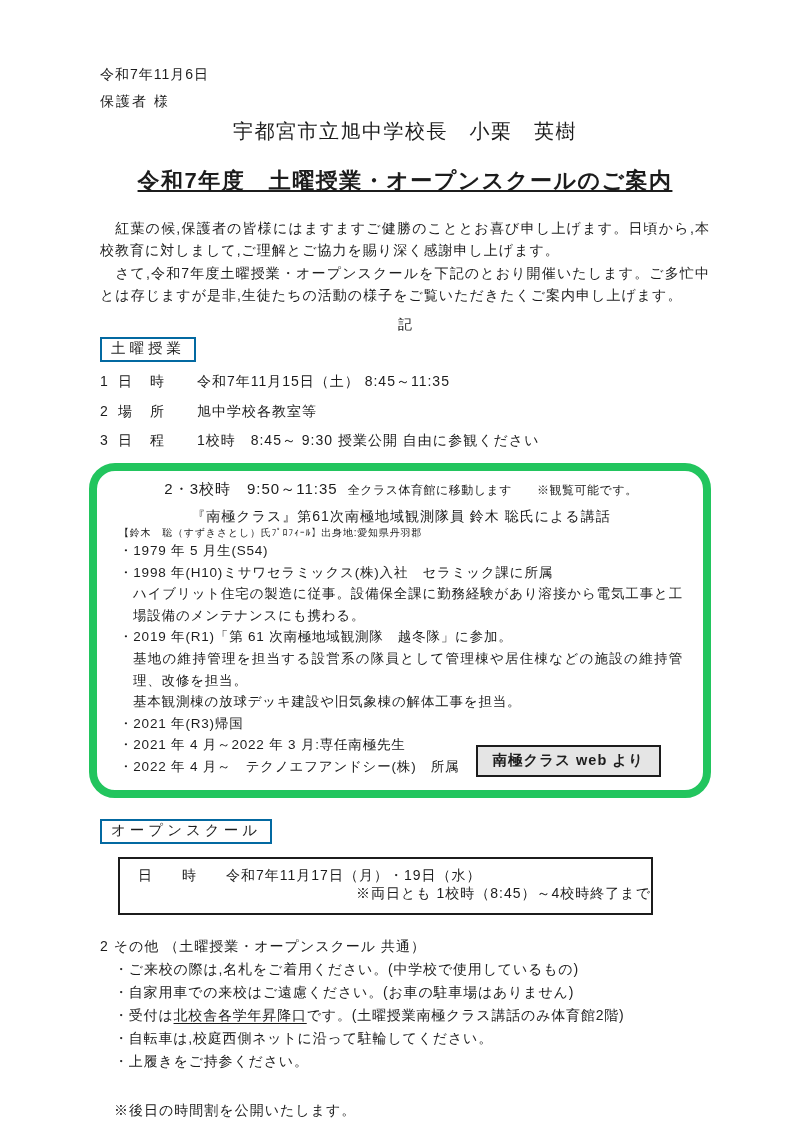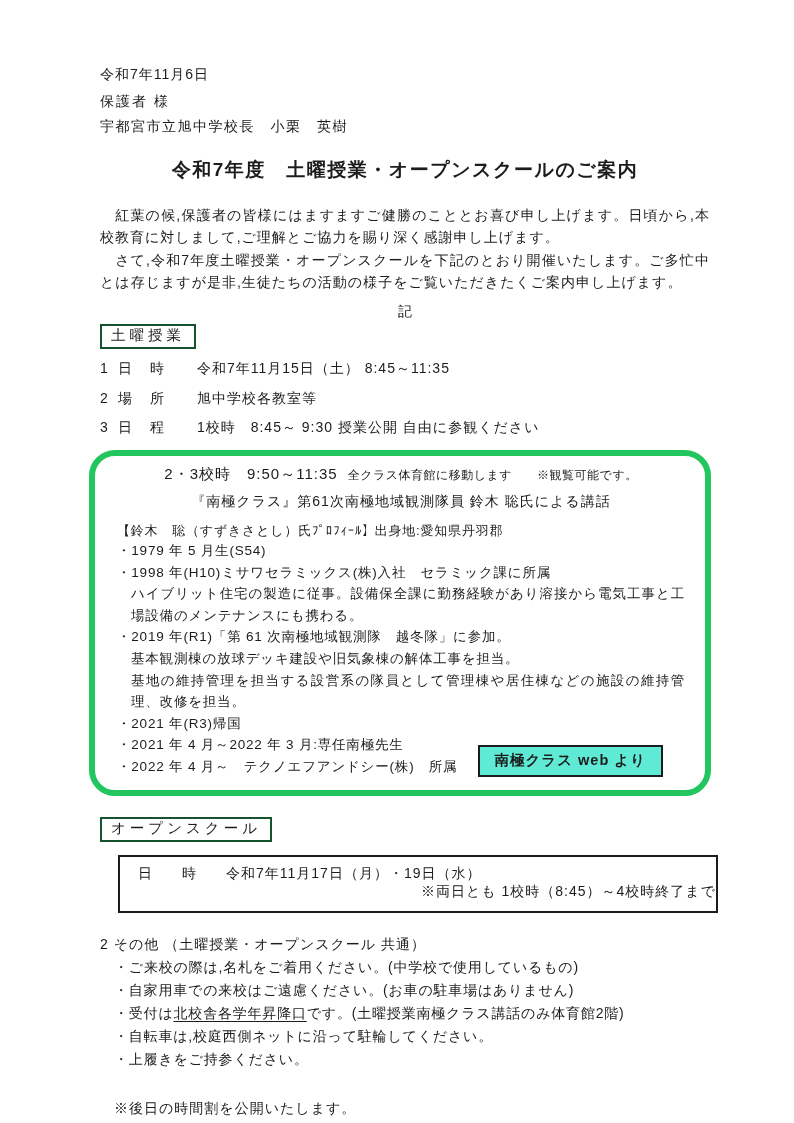--- a/index.html
+++ b/index.html
@@ -8,55 +8,55 @@
     width:794px;height:1123px;
     background:#ffffff;
     color:#1c1c1c;
     font-family:"Liberation Sans",sans-serif;
     box-sizing:border-box;
     padding:66px 84px 0 100px;
     overflow:hidden;
   }
   .doc-date{text-align:left;font-size:14px;letter-spacing:1px;}
   .addressee{font-size:14px;margin-top:9px;letter-spacing:2px;}
-  .sender{text-align:left;font-size:14px;margin-top:7px;letter-spacing:1.5px;}
-  .title{font-size:19px;font-weight:bold;text-align:center;margin:21px 0 0 0;letter-spacing:1.5px;}
+  .sender{text-align:center;font-size:20px;margin-top:7px;letter-spacing:1.5px;}
+  .title{font-size:22px;font-weight:bold;text-align:center;margin:21px 0 0 0;letter-spacing:1.5px;text-decoration:underline;}
   .para{margin:0;font-size:14px;line-height:1.6;letter-spacing:1px;text-align:justify;}
   .para.first{margin-top:21px;}
   .record-mark{text-align:center;font-size:14px;margin:9px 0 3px 0;}
-  .section-label{display:inline-block;border:2px solid #14532d;padding:0 9px 2px 9px;font-size:14.5px;letter-spacing:4px;}
+  .section-label{display:inline-block;border:2px solid #0369a1;padding:0 9px 2px 9px;font-size:14.5px;letter-spacing:4px;}
   .item{font-size:14px;margin-top:11.5px;letter-spacing:1px;white-space:nowrap;}
   .item-num{display:inline-block;min-width:18px;}
   .item-head{display:inline-block;letter-spacing:7px;margin-right:26px;}
   .lecture-box{
     position:relative;
     margin:13px 0 0 -11px;
     width:622px;
-    border:6px solid #22c55e;
+    border:8px solid #22c55e;
     border-radius:26px;
     padding:9px 20px 12px 22px;
     box-sizing:border-box;
   }
   .schedule-line{text-align:center;white-space:nowrap;}
   .sched-main{font-size:15px;letter-spacing:1px;}
   .sched-note{font-size:12px;margin-left:10px;letter-spacing:0.5px;}
   .lecture-heading{font-size:14px;margin-top:9px;text-align:center;letter-spacing:1px;white-space:nowrap;}
-  .profile-title{font-size:13px;margin-top:11px;letter-spacing:0.8px;}
+  .profile-title{font-size:10px;letter-spacing:0.8px;}
   .pline{font-size:13.5px;line-height:1.6;letter-spacing:0.8px;text-align:justify;}
   .pline.indent{padding-left:14px;}
   .web-credit{
     position:absolute;right:42px;bottom:13px;
-    border:2px solid #1c1c1c;background:#5eead4;
+    border:2px solid #1c1c1c;background:#e5e5e5;
     padding:4px 15px 5px 15px;
     font-size:14.5px;font-weight:bold;letter-spacing:1px;white-space:nowrap;
   }
   .openschool-label{margin-top:21px;}
   .openschool-box{
     border:2px solid #1c1c1c;
-    width:600px;
+    width:535px;
     margin:13px 0 0 18px;
     padding:8px 0 10px 18px;
     font-size:14px;letter-spacing:1px;
     box-sizing:border-box;
   }
   .os-head{letter-spacing:8px;margin-right:22px;}
   .os-line2{padding-left:56px;text-align:right;}
   .others-heading{font-size:14px;margin-top:23px;letter-spacing:1px;}
   .bullet{font-size:14px;margin-top:5px;padding-left:14px;letter-spacing:0.8px;}
   .underline{text-decoration:underline;text-underline-offset:3px;}
@@ -93,22 +93,22 @@
   <div class="lecture-box">
     <div class="schedule-line">
       <span class="sched-main">2・3校時　9:50～11:35</span><span class="sched-note">全クラス体育館に移動します　　※観覧可能です。</span>
     </div>
     <div class="lecture-heading">『南極クラス』第61次南極地域観測隊員 鈴木 聡氏による講話</div>
     <div class="profile-title">【鈴木　聡（すずきさとし）氏ﾌﾟﾛﾌｨｰﾙ】 出身地:愛知県丹羽郡</div>
     <div class="pline">・1979 年 5 月生(S54)</div>
     <div class="pline">・1998 年(H10)ミサワセラミックス(株)入社　セラミック課に所属</div>
     <div class="pline indent">ハイブリット住宅の製造に従事。設備保全課に勤務経験があり溶接から電気工事と工場設備のメンテナンスにも携わる。</div>
     <div class="pline">・2019 年(R1)「第 61 次南極地域観測隊　越冬隊」に参加。</div>
+    <div class="pline indent">基地の維持管理を担当する設営系の隊員として管理棟や居住棟などの施設の維持管理、改修を担当。</div>
     <div class="pline indent">基本観測棟の放球デッキ建設や旧気象棟の解体工事を担当。</div>
-    <div class="pline indent">基地の維持管理を担当する設営系の隊員として管理棟や居住棟などの施設の維持管理、改修を担当。</div>
     <div class="pline">・2021 年(R3)帰国</div>
     <div class="pline">・2021 年 4 月～2022 年 3 月:専任南極先生</div>
     <div class="pline">・2022 年 4 月～　テクノエフアンドシー(株)　所属</div>
     <div class="web-credit">南極クラス web より</div>
   </div>
 
   <div class="section-label openschool-label">オープンスクール</div>
 
   <div class="openschool-box">
     <div class="os-line1">

